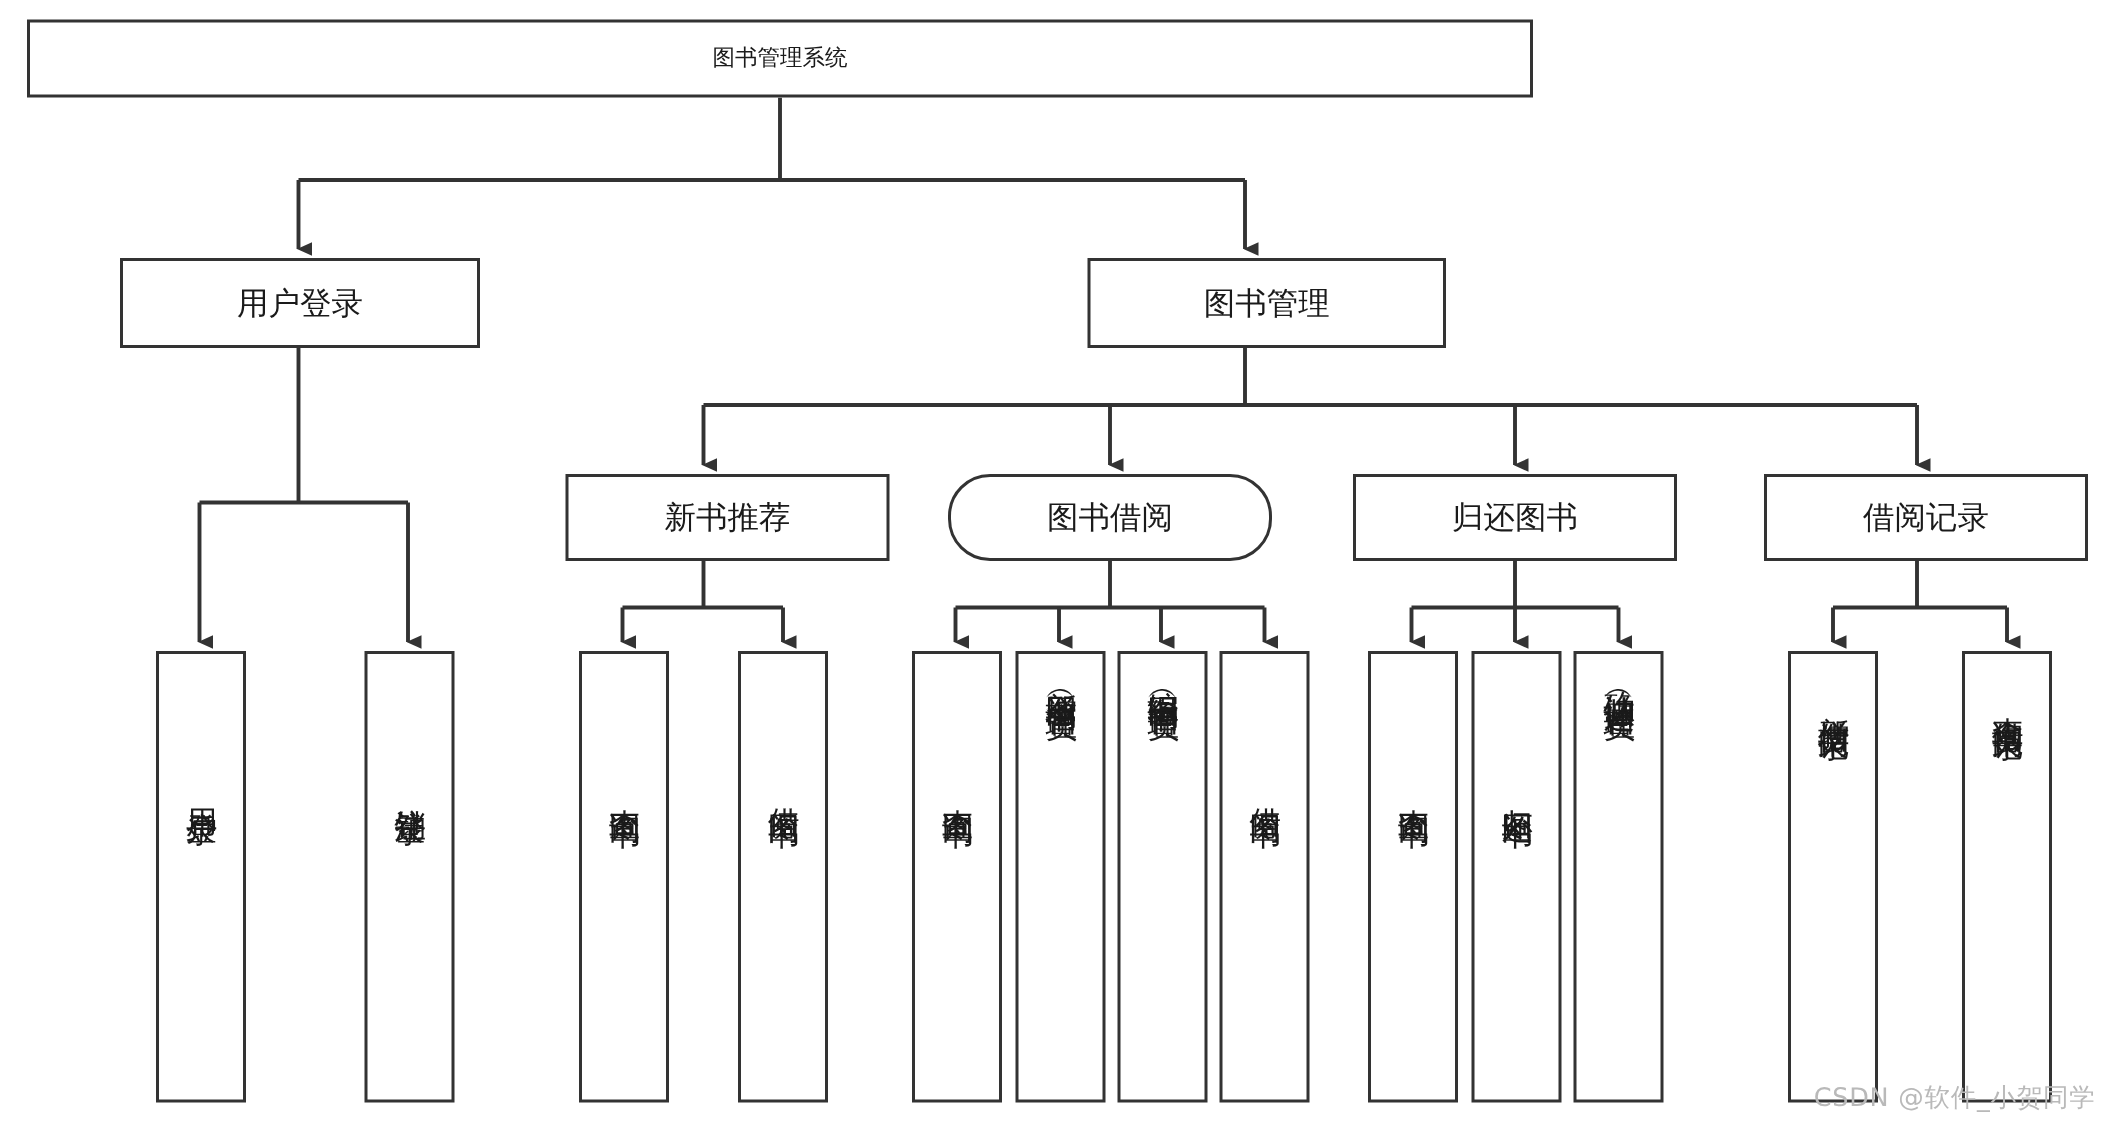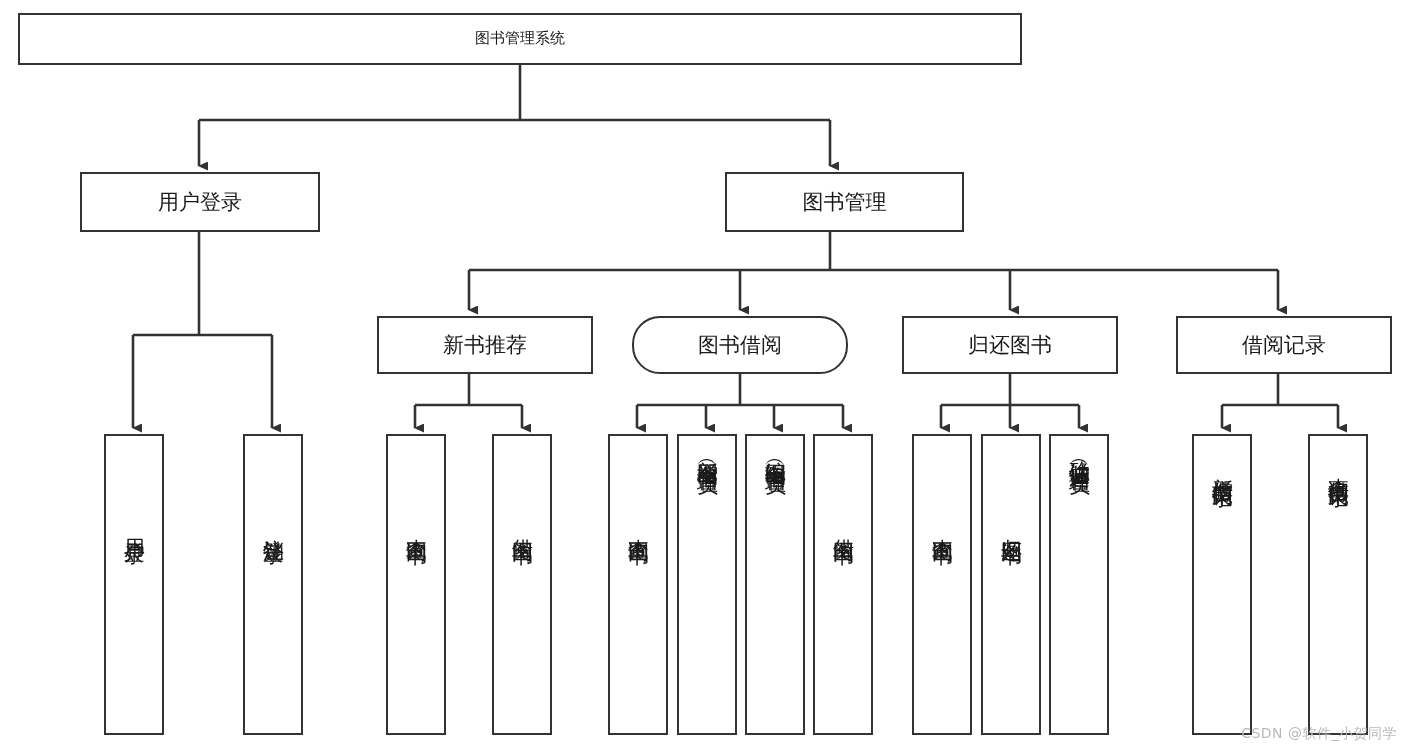--- a/index.html
+++ b/index.html
@@ -57,21 +57,21 @@
     letter-spacing: 2px;
     line-height: 1.1;
   }
   .node.root .node-label {
     font-size: 15px;
   }
   #watermark {
     position: absolute;
     right: 8px;
     bottom: 4px;
-    font-size: 14px;
+    font-size: 17px;
     color: #b9b9b9;
     letter-spacing: 0.5px;
     white-space: pre;
     pointer-events: none;
   }
 </style>
 </head>
 <body>
 
 <div id="diagram-root">

